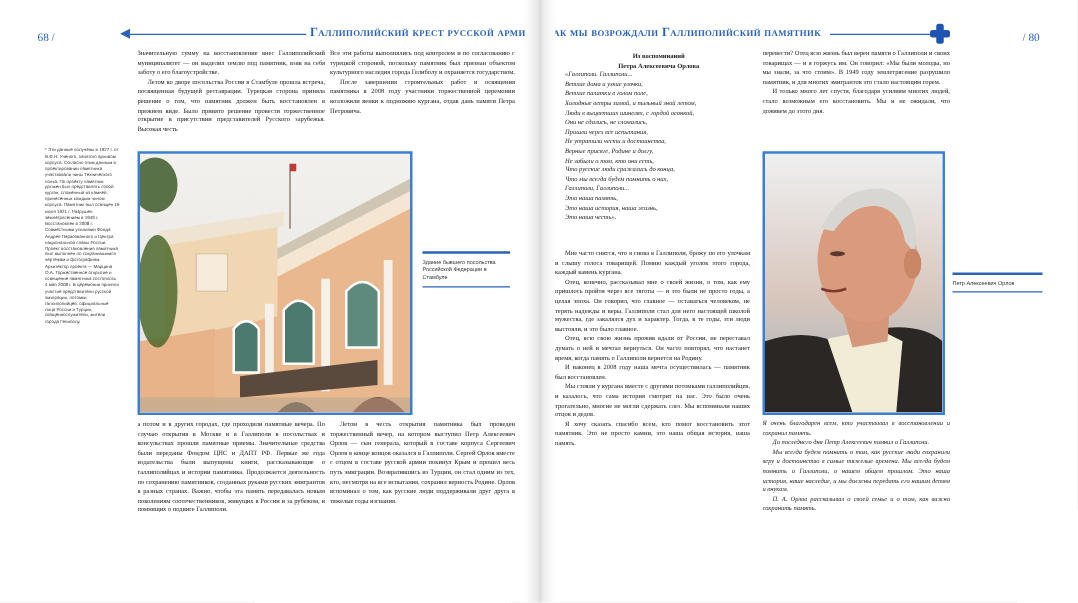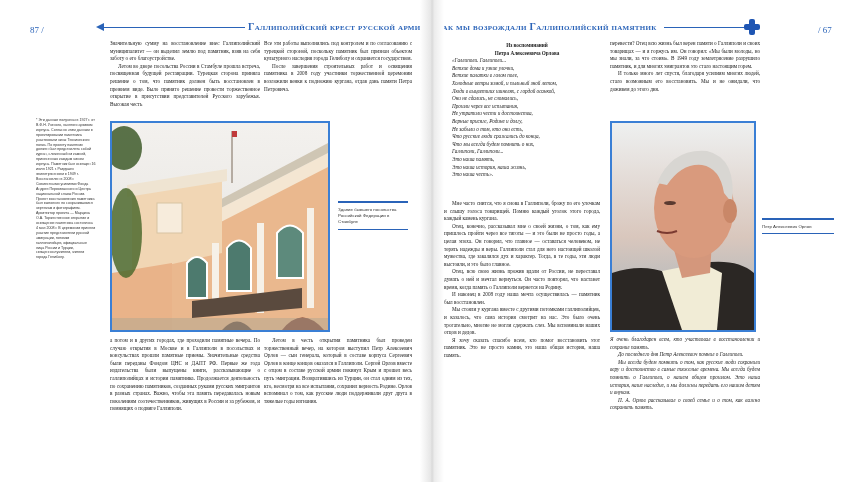--- a/index.html
+++ b/index.html
@@ -24,21 +24,21 @@
   .caption-box{position:absolute;font-family:"Liberation Sans",sans-serif;font-size:4.4px;line-height:6px;color:#333;}
   .caption-box .bar{height:1.5px;background:#2a63b8;}
   .poem{position:absolute;font-size:5.2px;line-height:7.6px;color:#222;font-style:italic;}
   .poem .head{text-align:center;font-weight:bold;font-style:normal;}
   .poem .line{display:block;}
 </style>
 </head>
 <body>
 
 <div class="page page-left">
-  <div class="folio" style="left:30px;">87 /</div>
+  <div class="folio" style="left:30px;">68 /</div>
   <div class="arrow-head" style="left:96px;top:23px;"></div>
   <div class="rule" style="left:100px;top:26.5px;width:145px;"></div>
   <div class="header-title" style="left:248px;">Галлиполийский крест русской армии</div>
 
   <div class="sidenote" style="left:36px;top:118px;width:60px;height:320px;overflow:hidden;">* Эти данные получены в 1927 г. от В.Ф.Н. Ученого, занятого архивом корпуса. Согласно этим данным в проектировании памятника участвовали чины Технического полка. По проекту памятник должен был представлять собой курган, сложенный из камней, принесенных каждым чином корпуса. Памятник был освящен 16 июля 1921 г. Разрушен землетрясением в 1949 г. Восстановлен в 2008 г. Совместными усилиями Фонда Андрея Первозванного и Центра национальной славы России. Проект восстановления памятника был выполнен по сохранившимся чертежам и фотографиям. Архитектор проекта — Марцина О.А. Торжественное открытие и освящение памятника состоялось 4 мая 2008 г. В церемонии приняли участие представители русской эмиграции, потомки галлиполийцев, официальные лица России и Турции, священнослужители, жители города Гелиболу.</div>
 
   <div class="col" style="left:110px;top:40px;width:150px;height:80px;overflow:hidden;">
     <p class="noind">Значительную сумму на восстановление внес Галлиполийский муниципалитет — он выделил землю под памятник, взяв на себя заботу о его благоустройстве.</p>
     <p>Летом во дворе посольства России в Стамбуле прошла встреча, посвященная будущей реставрации. Турецкая сторона приняла решение о том, что памятник должен быть восстановлен в прежнем виде. Было принято решение провести торжественное открытие в присутствии представителей Русского зарубежья. Высокая честь</p>
   </div>
@@ -100,21 +100,21 @@
   </div>
   <div class="col" style="left:264px;top:337px;width:148px;height:106px;overflow:hidden;">
     <p>Летом в честь открытия памятника был проведен торжественный вечер, на котором выступил Петр Алексеевич Орлов — сын генерала, который в составе корпуса Сергеевич Орлов в конце концов оказался в Галлиполи. Сергей Орлов вместе с отцом в составе русской армии покинул Крым и прошел весь путь эмиграции. Возвратившись из Турции, он стал одним из тех, кто, несмотря на все испытания, сохранил верность Родине. Орлов вспоминал о том, как русские люди поддерживали друг друга в тяжелые годы изгнания.</p>
   </div>
 </div>
 
 <div class="page page-right">
   <div class="header-title" style="left:3px;">Как мы возрождали Галлиполийский памятник</div>
   <div class="rule" style="left:232px;top:26.5px;width:80px;"></div>
   <div class="cross" style="left:312px;top:19px;"></div>
-  <div class="folio" style="left:386px;">/ 67</div>
+  <div class="folio" style="left:386px;">/ 80</div>
 
   <div class="poem" style="left:20px;top:42px;width:150px;">
     <div class="head">Из воспоминаний</div>
     <div class="head">Петра Алексеевича Орлова</div>
     <div id="poem-lines">
         <span class="line">«Галлиполи. Галлиполи...</span>
         <span class="line">Ветхие дома и узкие улочки,</span>
         <span class="line">Ветхие палатки в голом поле,</span>
         <span class="line">Холодные ветры зимой, и пыльный зной летом,</span>
         <span class="line">Люди в выцветших шинелях, с гордой осанкой,</span>

